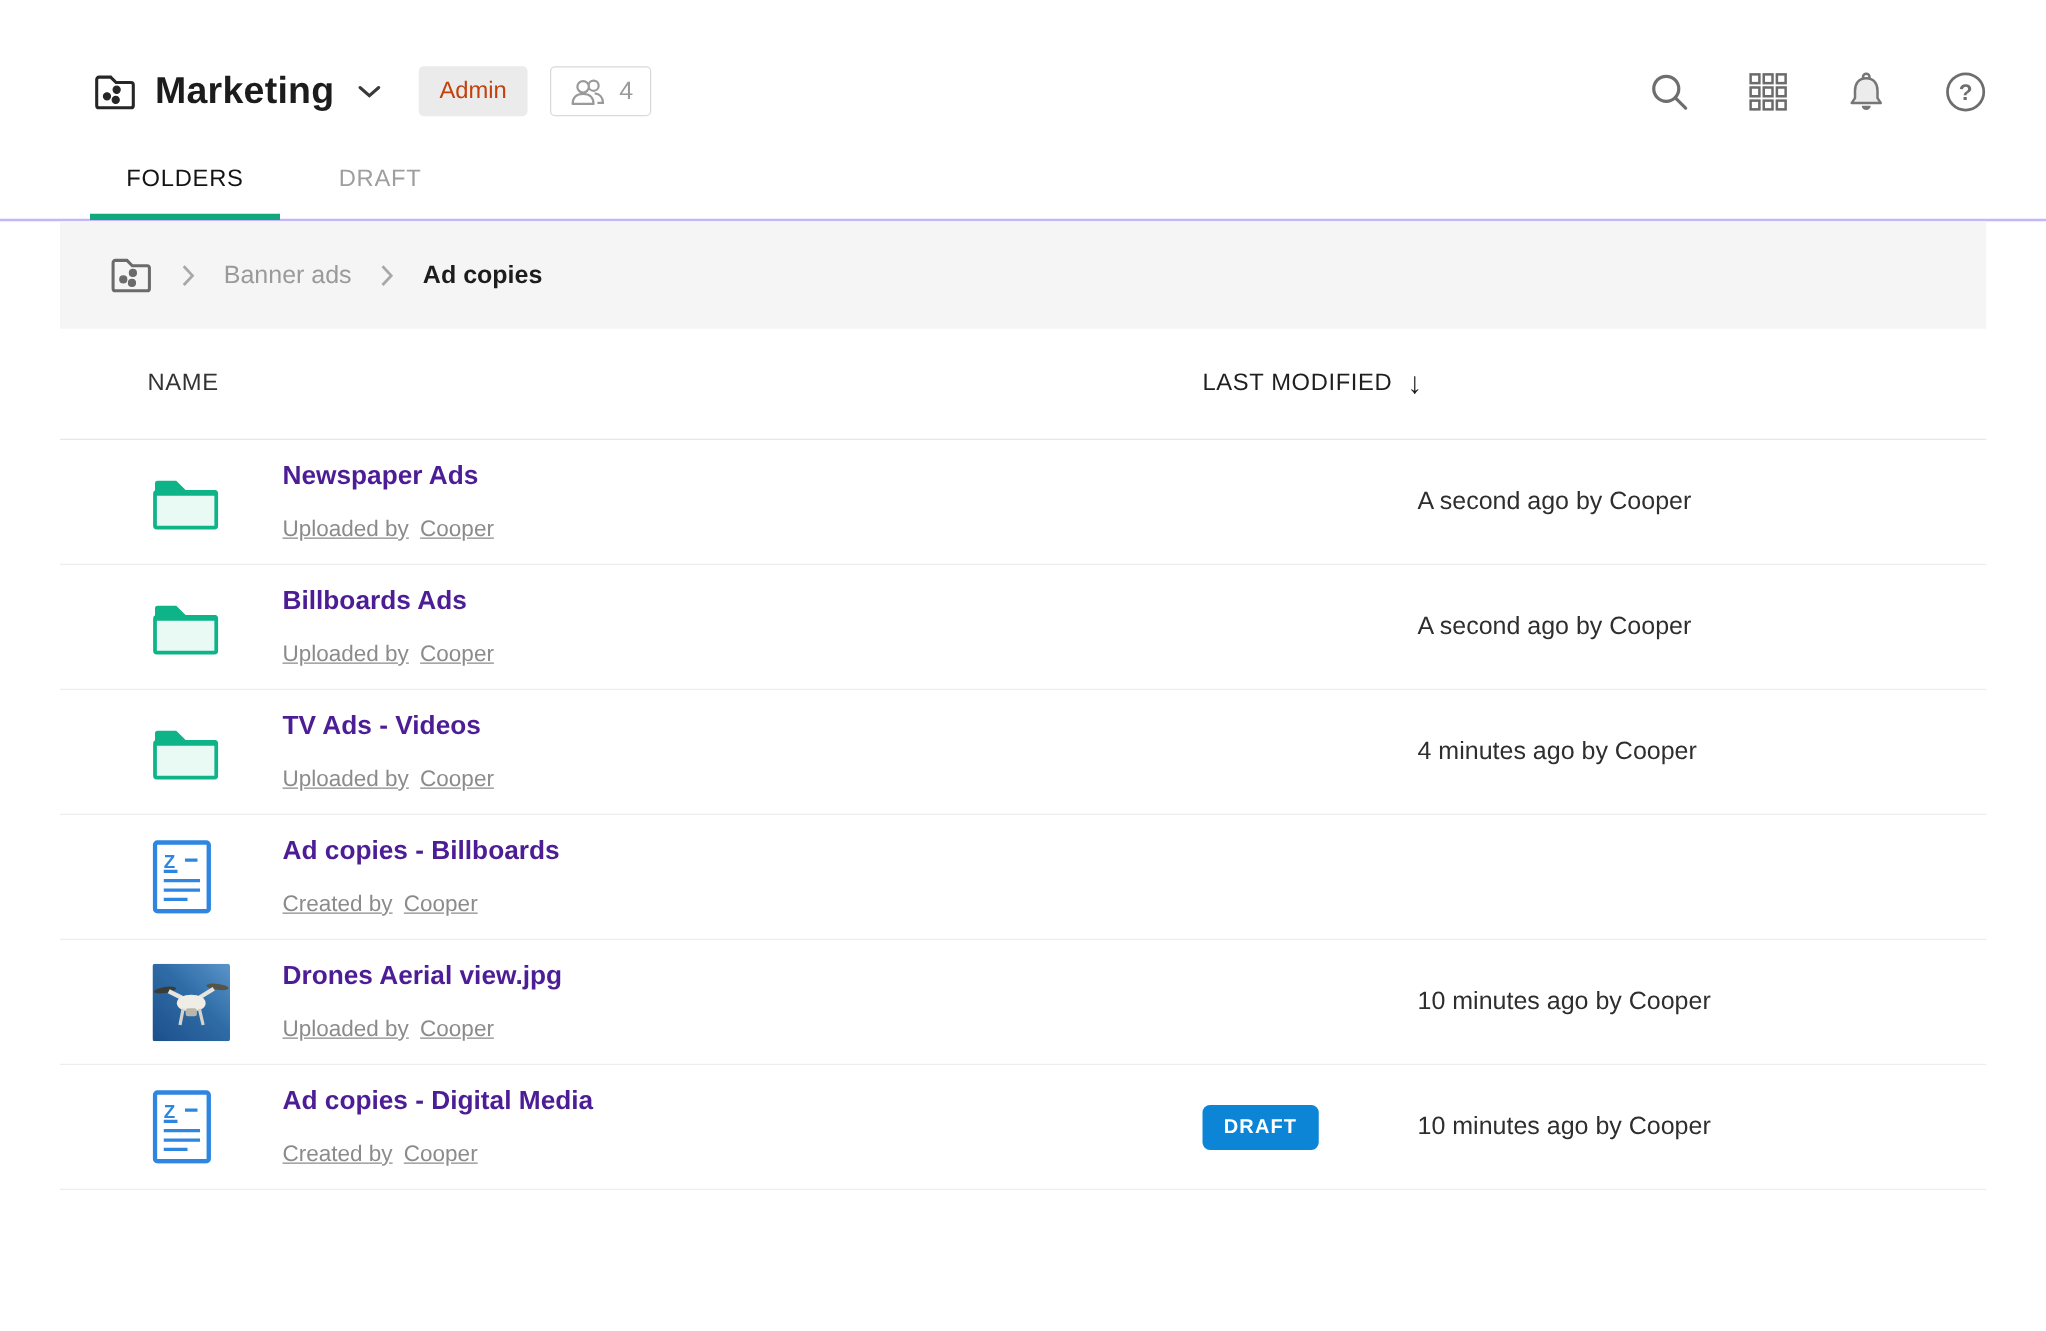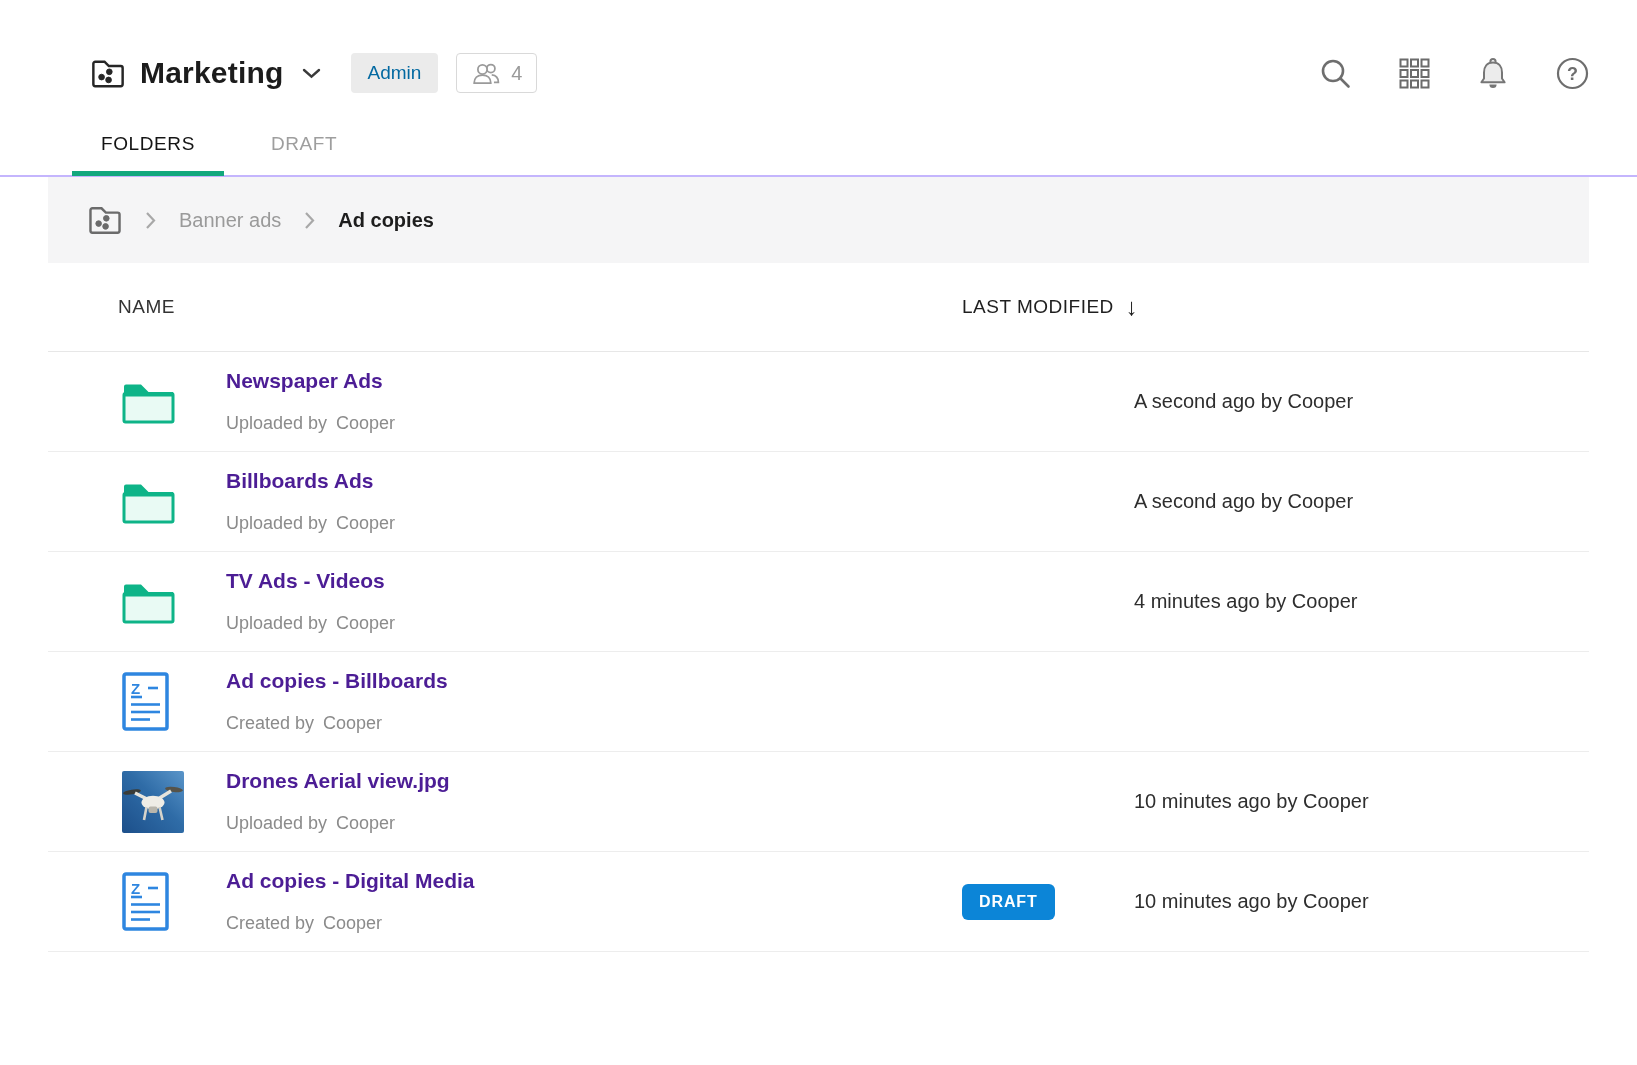--- a/index.html
+++ b/index.html
@@ -1,25 +1,25 @@
 <!DOCTYPE html>
 <html><head>
 <meta charset="utf-8">
 <style>
   * { margin:0; padding:0; box-sizing:border-box; }
   html,body { width:1637px; height:1065px; background:#fff; overflow:hidden;
               font-family:"Liberation Sans", sans-serif; color:#1d1d1d; }
 
   
   .header { display:flex; align-items:center; height:60px; margin-top:43px;
-            padding:0 48px 0 75px;margin-left:16px; }
+            padding:0 48px 0 75px; }
   .team-icon { width:34px; height:31px; flex:0 0 auto; }
   .team-title { font-size:30px; font-weight:bold; color:#1c1c1c; margin-left:15px; letter-spacing:.2px; }
   .team-caret { margin-left:18px; display:flex; align-items:center; cursor:pointer; }
-  .chip-admin { margin-left:30px; background:#ebebeb; color:#0369a1; font-size:19px;
+  .chip-admin { margin-left:30px; background:#ebebeb; color:#c2410c; font-size:19px;
                 padding:9px 17px; border-radius:4px; }
   .chip-members { margin-left:18px; display:flex; align-items:center; gap:10px;
                   border:1px solid #d9d9d9; border-radius:4px; padding:7px 14px;
                   background:#fff; cursor:pointer; }
   .chip-members .count { color:#9a9a9a; font-size:20px; }
   .header-actions { margin-left:auto; display:flex; align-items:center; gap:47px; }
   .action-btn { display:flex; align-items:center; justify-content:center; cursor:pointer; }
 
   
   .tabs { margin-top:16px; padding-left:72px; border-bottom:2px solid #c4b5fd;
@@ -46,21 +46,21 @@
   .h-mod { width:627px; display:flex; align-items:center; gap:12px; font-size:19px;
            color:#1f1f1f; letter-spacing:.5px; cursor:pointer; }
   .sort-arrow { font-size:24px; color:#1f1f1f; line-height:1; }
 
   .table { margin:0 48px; }
   .row { display:flex; align-items:center; height:100px; border-bottom:1px solid #ededed;
          cursor:pointer; background:#fff; }
   .cell-icon { width:178px; flex:0 0 auto; padding-left:74px; display:flex; align-items:center; }
   .cell-name { flex:1; min-width:0; }
   .fname { font-size:21px; font-weight:bold; color:#4c1d95; }
-  .byline { margin-top:20px; font-size:18px; color:#8b8b8b; }
+  .byline { margin-top:20px; font-size:18px; color:#8b8b8b;text-decoration:underline; }
   .byline .by-name { margin-left:9px; }
   .cell-badge { width:160px; flex:0 0 auto; display:flex; align-items:flex-start; }
   .badge-draft { background:#0c85d7; color:#fff; font-weight:bold; font-size:16px;
                  letter-spacing:.9px; padding:9px 17px; border-radius:6px; }
   .cell-mod { width:467px; flex:0 0 auto; padding-left:12px; font-size:20px; color:#2e2e2e; }
 
   .folder-svg { width:53px; height:44px; }
   .doc-svg { width:47px; height:59px; }
   .thumb { width:62px; height:62px; border-radius:2px; overflow:hidden; }
 </style>

